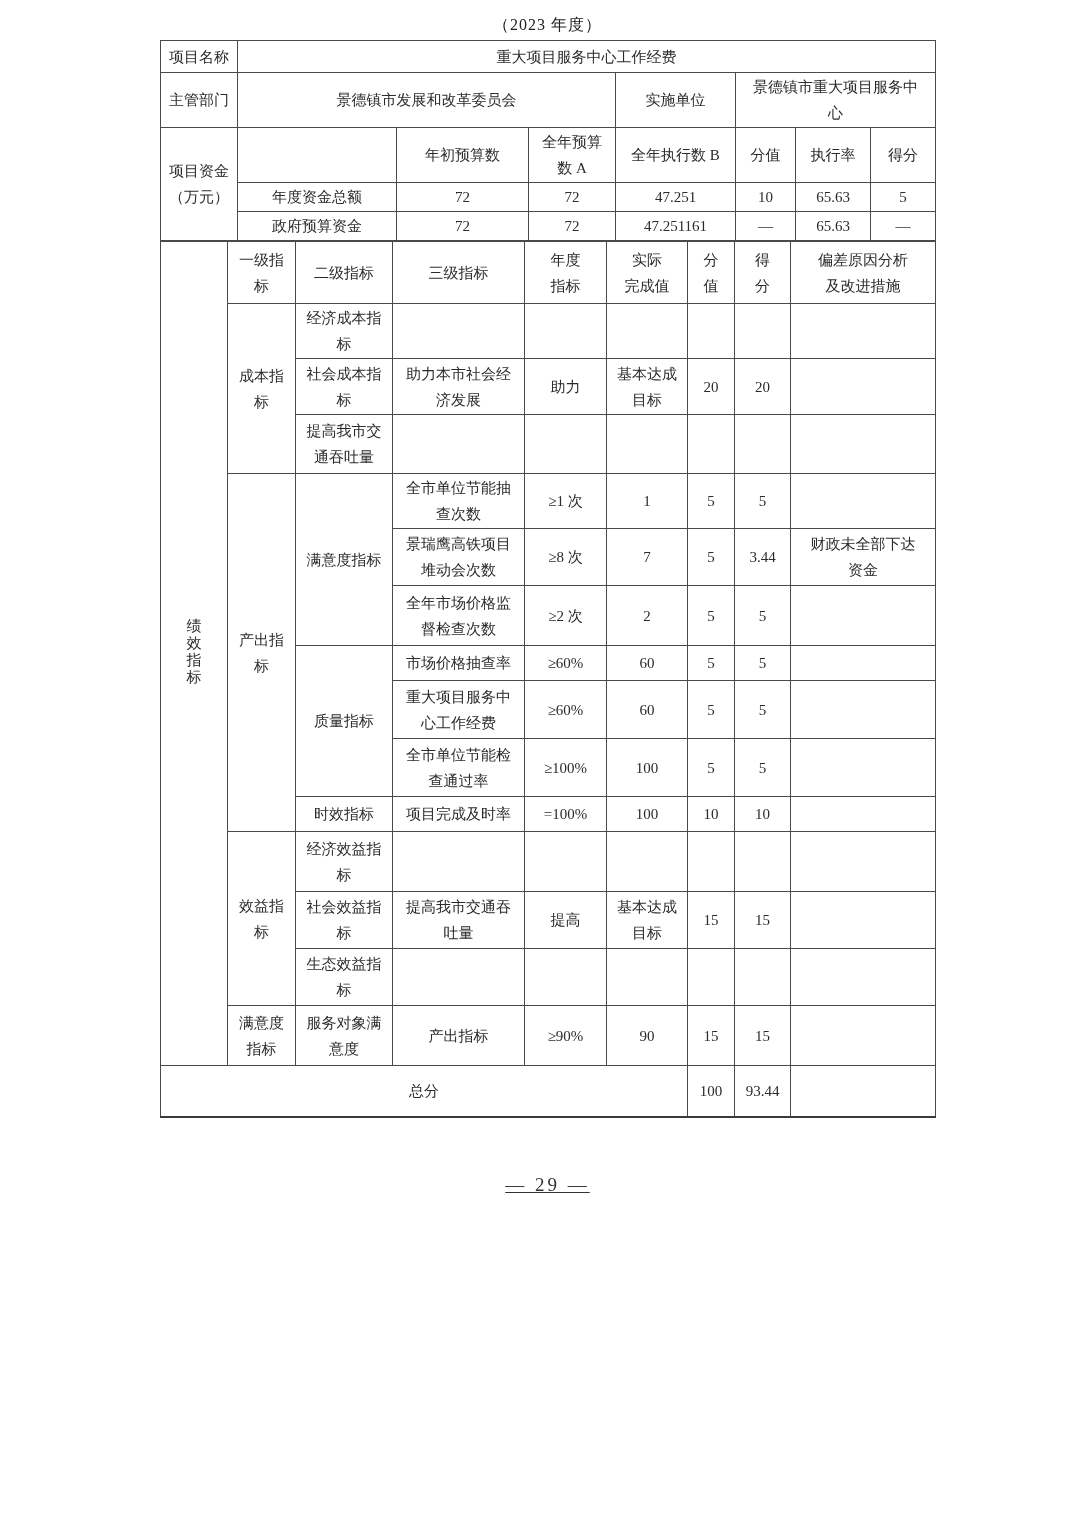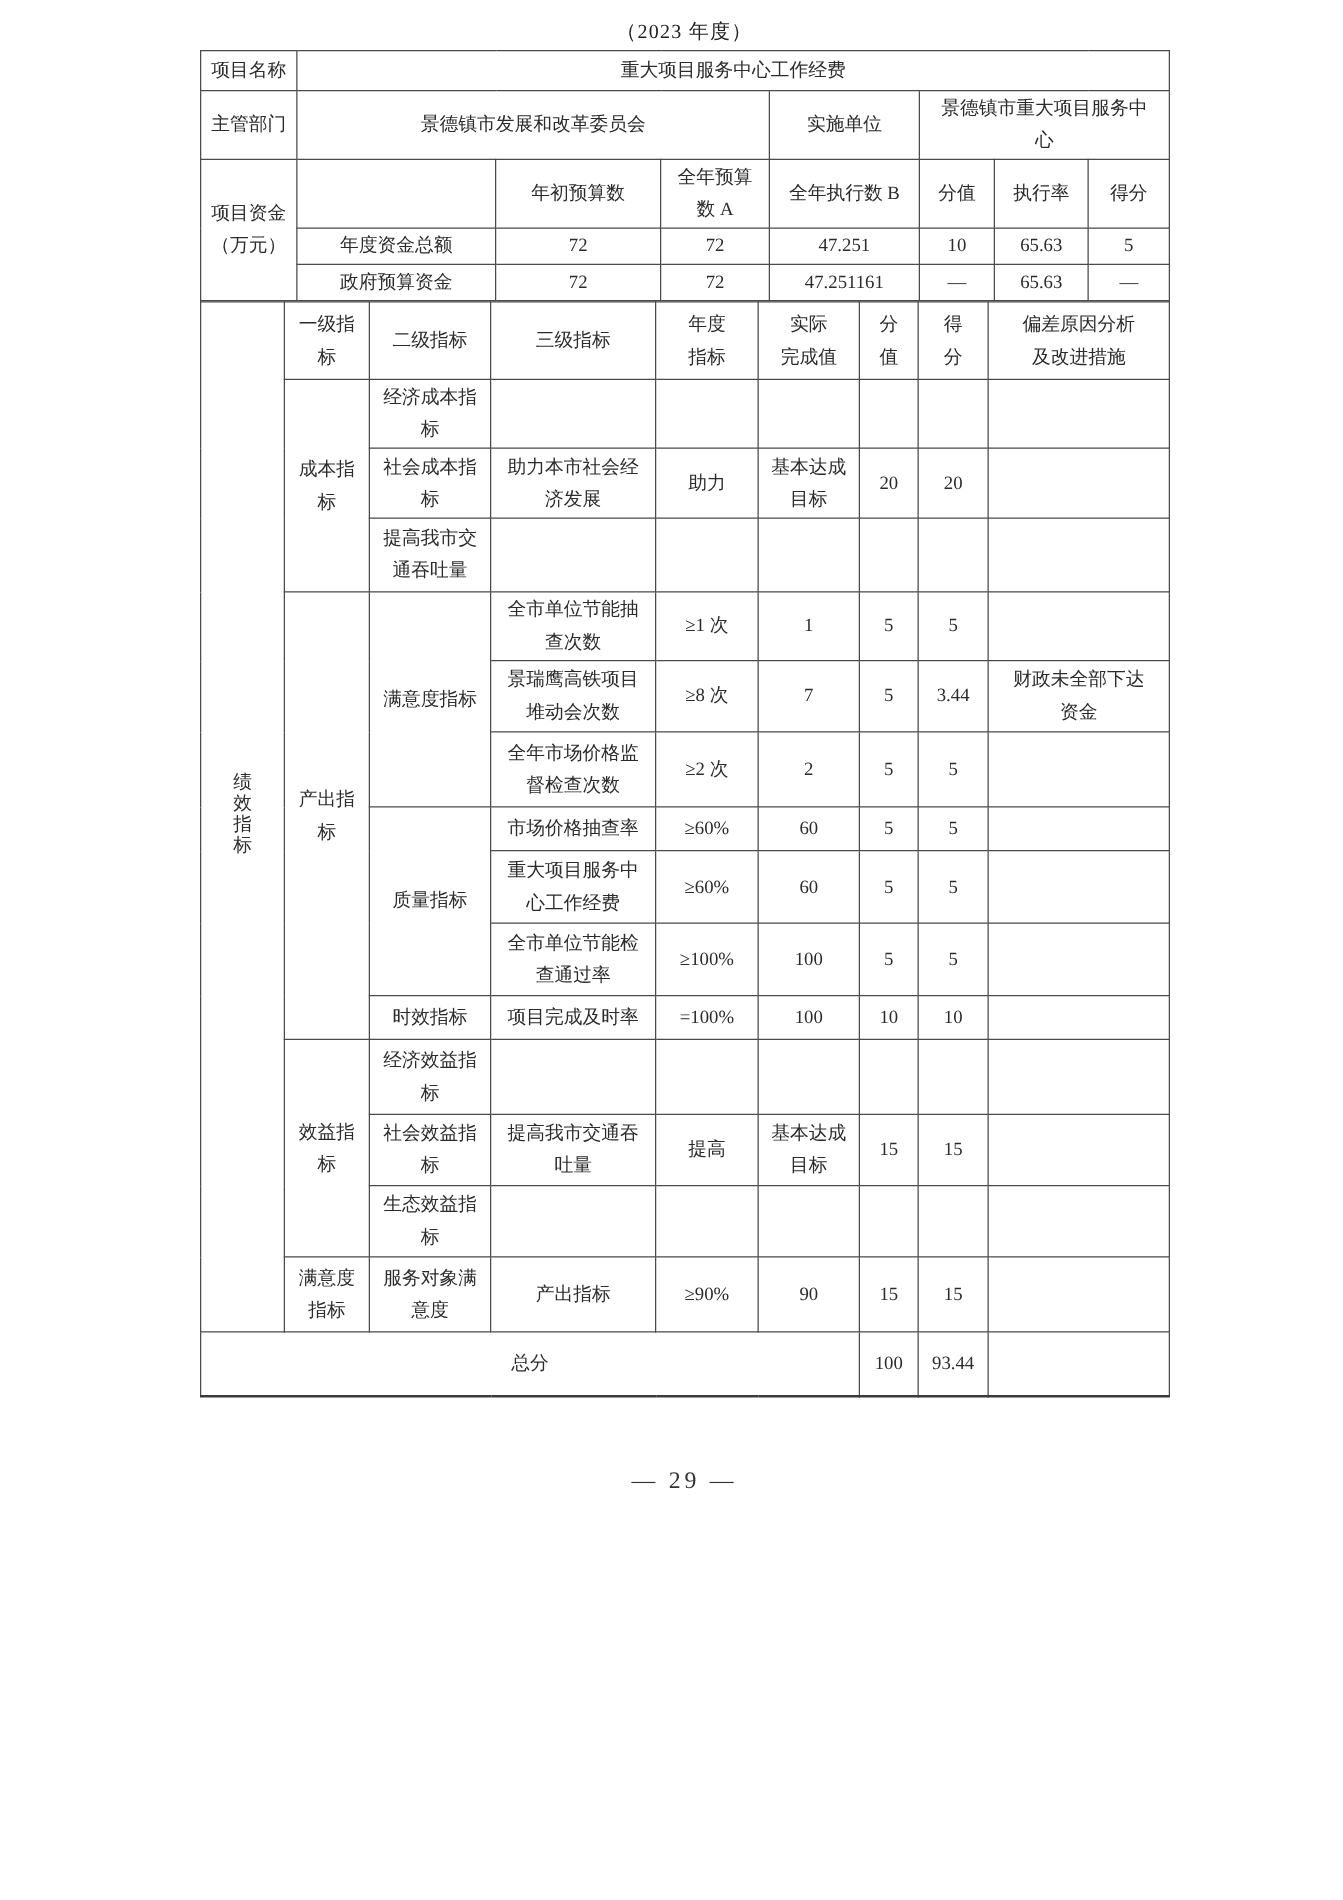--- a/index.html
+++ b/index.html
@@ -25,20 +25,21 @@
     overflow:hidden;color:#2b2b2b;
   }
   .t-ind{border-bottom:2px solid #3a3a3a;}
   .vtext{display:inline-block;width:16px;line-height:17px;font-size:15px;}
   .rh32{height:32px}.rh55{height:55px}.rh29{height:29px}.rh62{height:62px}
   .rh56{height:56px}.rh59{height:59px}.rh53{height:53px}.rh57{height:57px}
   .rh60{height:60px}.rh35{height:35px}.rh58{height:58px}.rh51{height:51px}
   .footer{
     margin-top:56px;text-align:center;font-size:19px;color:#333;
     letter-spacing:3px;
+    text-decoration:underline;
   }
 </style>
 </head>
 <body>
 
 <div class="doc">
 
   <div class="subtitle">（2023 年度）</div>
 
   <table class="t-top">

